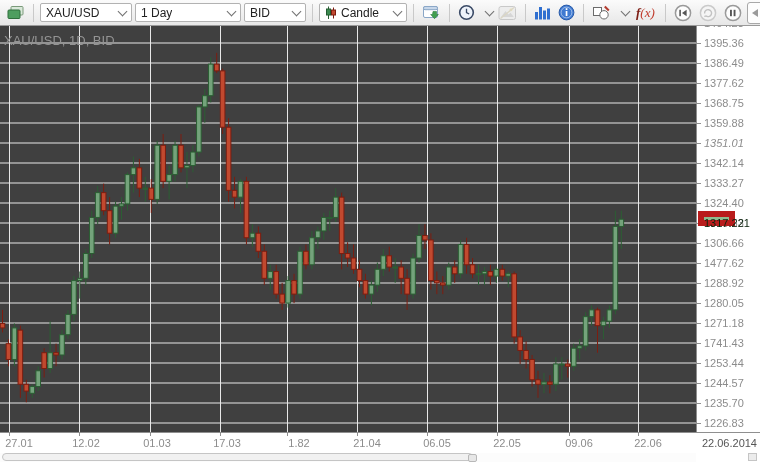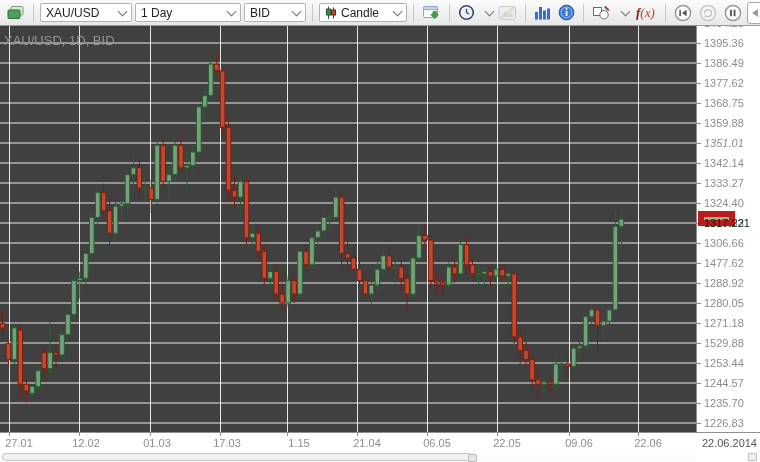--- a/index.html
+++ b/index.html
@@ -662,21 +662,21 @@
         <div class="price-label" style="top: 211px;">1306.66</div>
         <div class="price-tick" style="top: 236.5px;"></div>
         <div class="price-label" style="top: 231px;">1477.62</div>
         <div class="price-tick" style="top: 256.5px;"></div>
         <div class="price-label" style="top: 251px;">1288.92</div>
         <div class="price-tick" style="top: 276.5px;"></div>
         <div class="price-label" style="top: 271px;">1280.05</div>
         <div class="price-tick" style="top: 296.5px;"></div>
         <div class="price-label" style="top: 291px;">1271.18</div>
         <div class="price-tick" style="top: 316.5px;"></div>
-        <div class="price-label" style="top: 311px;">1529.88</div>
+        <div class="price-label" style="top: 311px;">1741.43</div>
         <div class="price-tick" style="top: 336.5px;"></div>
         <div class="price-label" style="top: 331px;">1253.44</div>
         <div class="price-tick" style="top: 356.5px;"></div>
         <div class="price-label" style="top: 351px;">1244.57</div>
         <div class="price-tick" style="top: 376.5px;"></div>
         <div class="price-label" style="top: 371px;">1235.70</div>
         <div class="price-tick" style="top: 396.5px;"></div>
         <div class="price-label" style="top: 391px; text-align: right;">1226.83</div>
       </div>
     <div class="price-badge" id="price-badge" style="top: 185.187px; background: rgb(143, 188, 143);">1317.221</div>
@@ -691,21 +691,21 @@
         <div class="date-tick" style="left: 287px;"></div>
         <div class="date-tick" style="left: 357px;"></div>
         <div class="date-tick" style="left: 427px;"></div>
         <div class="date-tick" style="left: 497px;"></div>
         <div class="date-tick" style="left: 569px;"></div>
         <div class="date-tick" style="left: 638px;"></div>
         <div class="date-label" style="left: 19px;">27.01</div>
         <div class="date-label" style="left: 86px;">12.02</div>
         <div class="date-label" style="left: 157px;">01.03</div>
         <div class="date-label" style="left: 227px;">17.03</div>
-        <div class="date-label" style="left: 299px;">1.15</div>
+        <div class="date-label" style="left: 299px;">1.82</div>
         <div class="date-label" style="left: 367px;">21.04</div>
         <div class="date-label" style="left: 437px;">06.05</div>
         <div class="date-label" style="left: 507px;">22.05</div>
         <div class="date-label" style="left: 579px;">09.06</div>
         <div class="date-label" style="left: 648px;">22.06</div>
       </div>
     <div class="end-date">22.06.2014</div>
   </div>
 
   <div class="hscroll">

